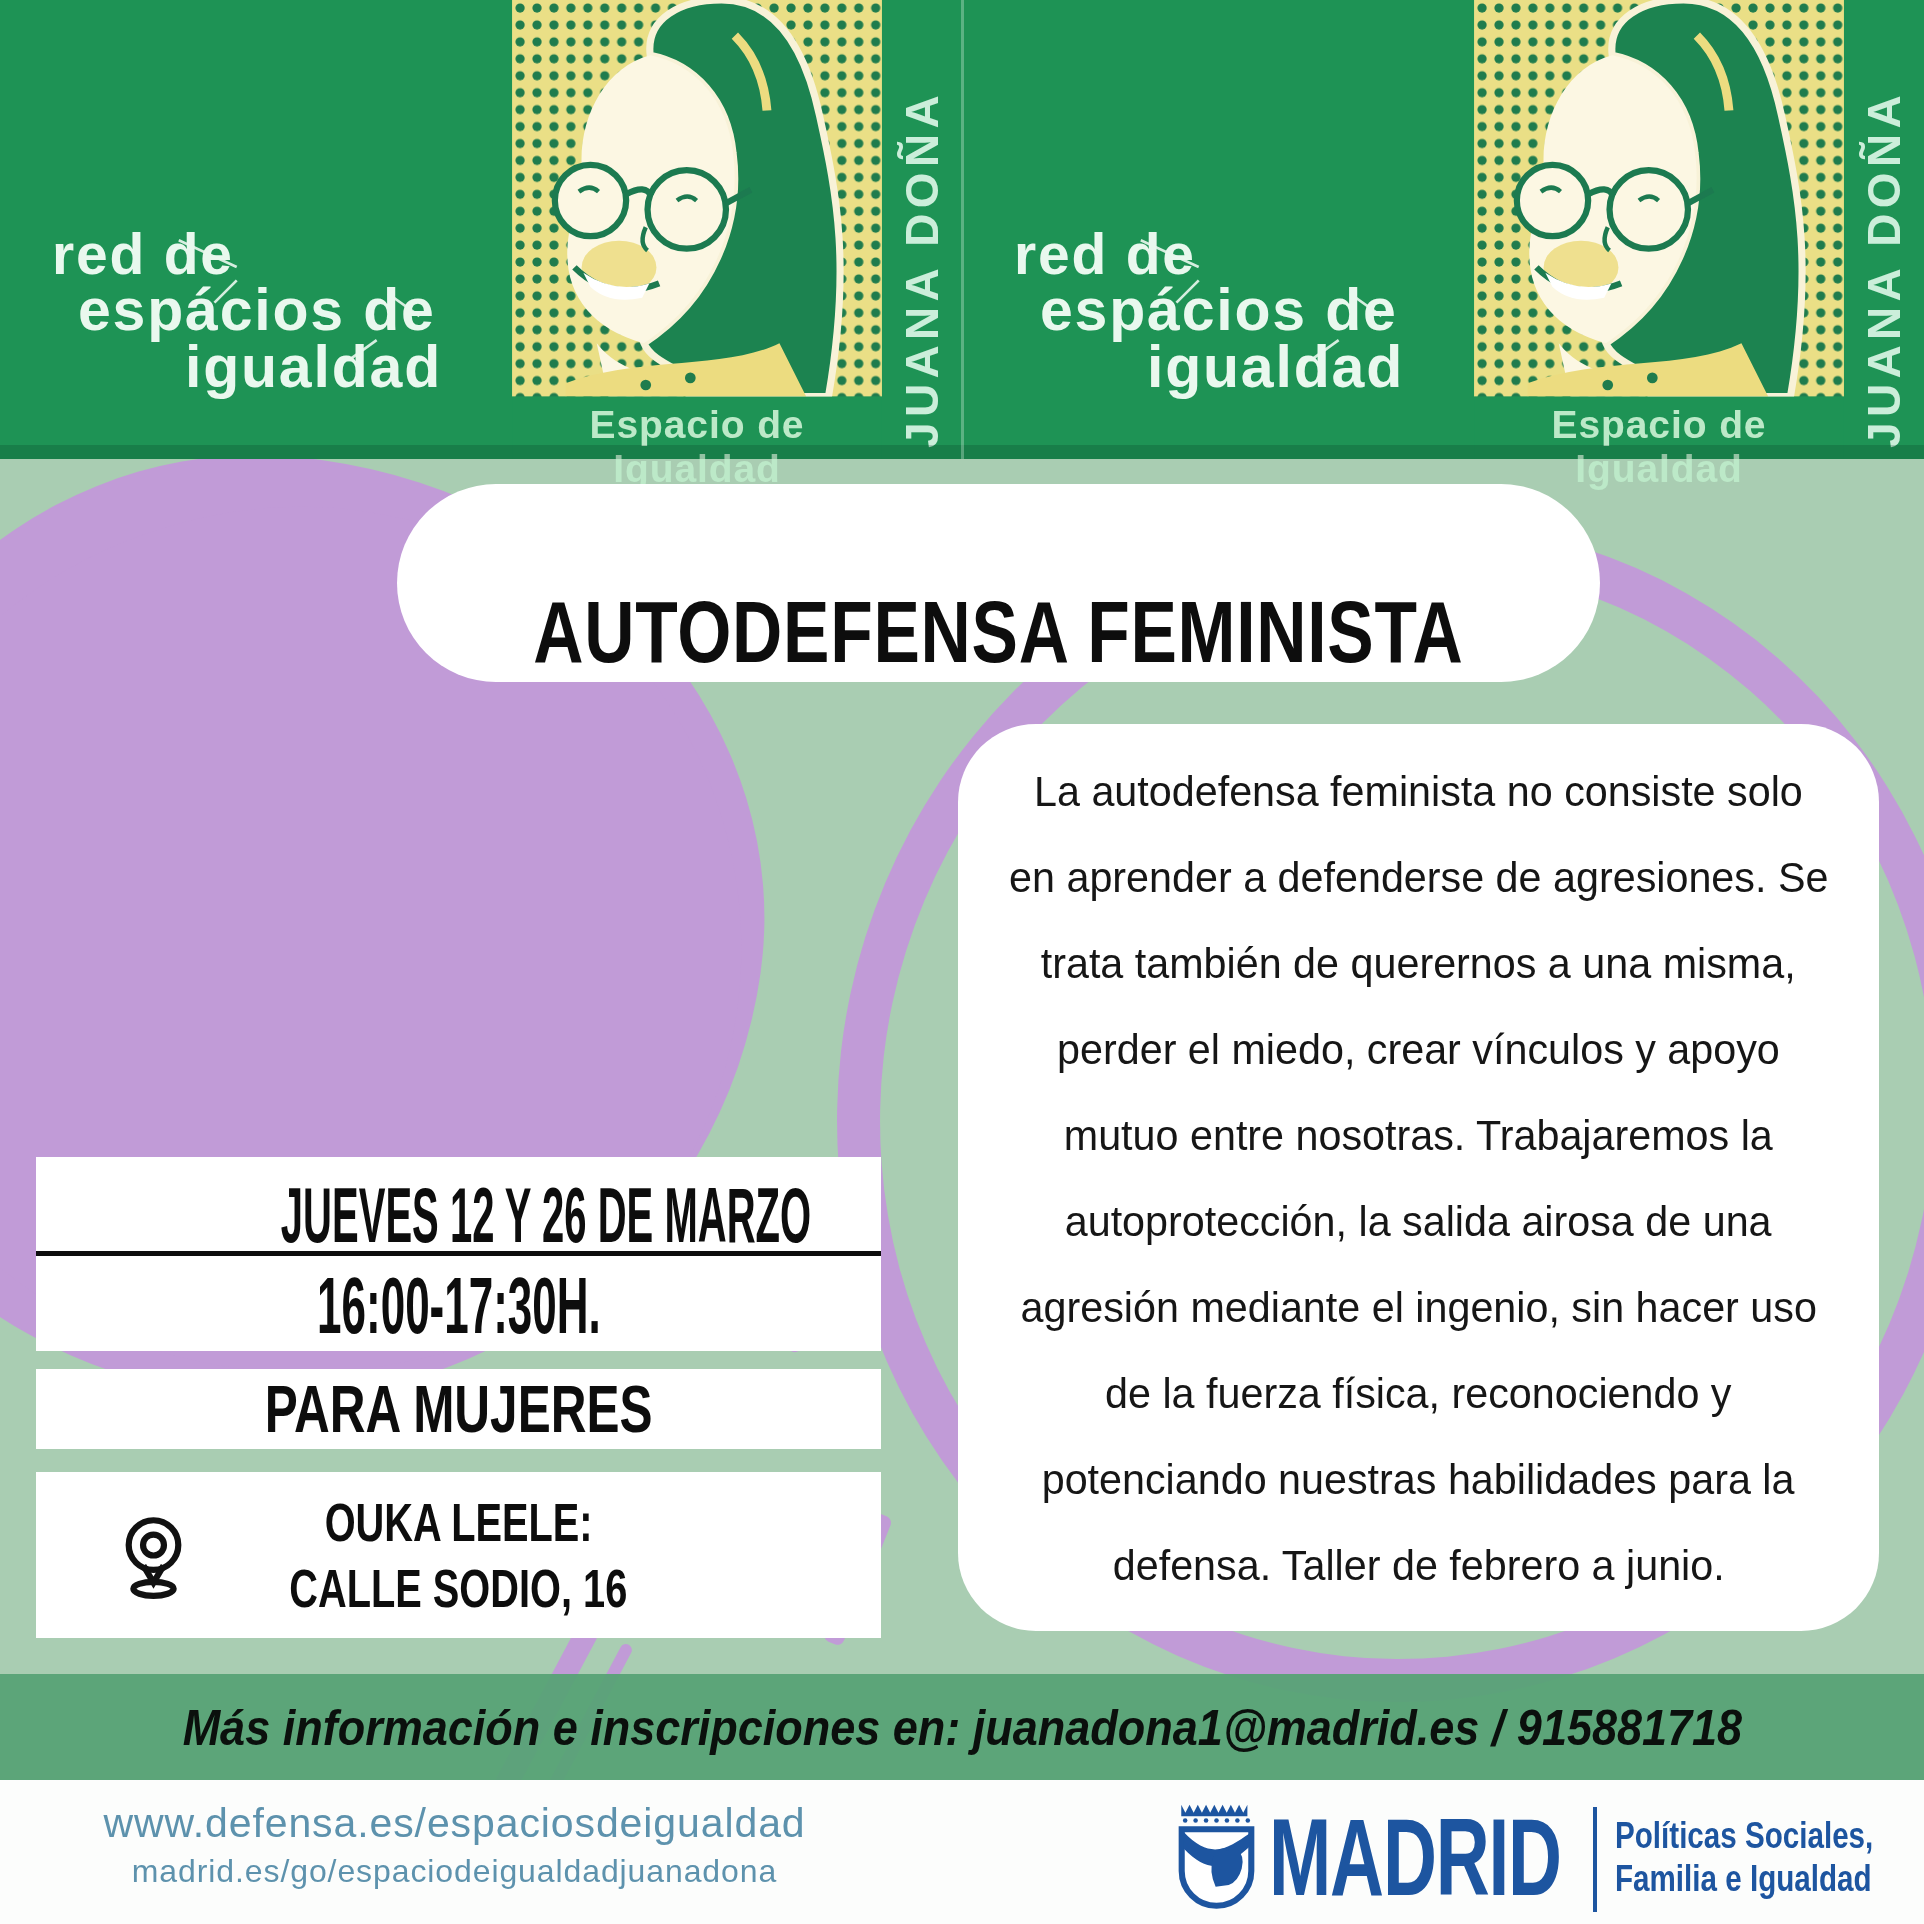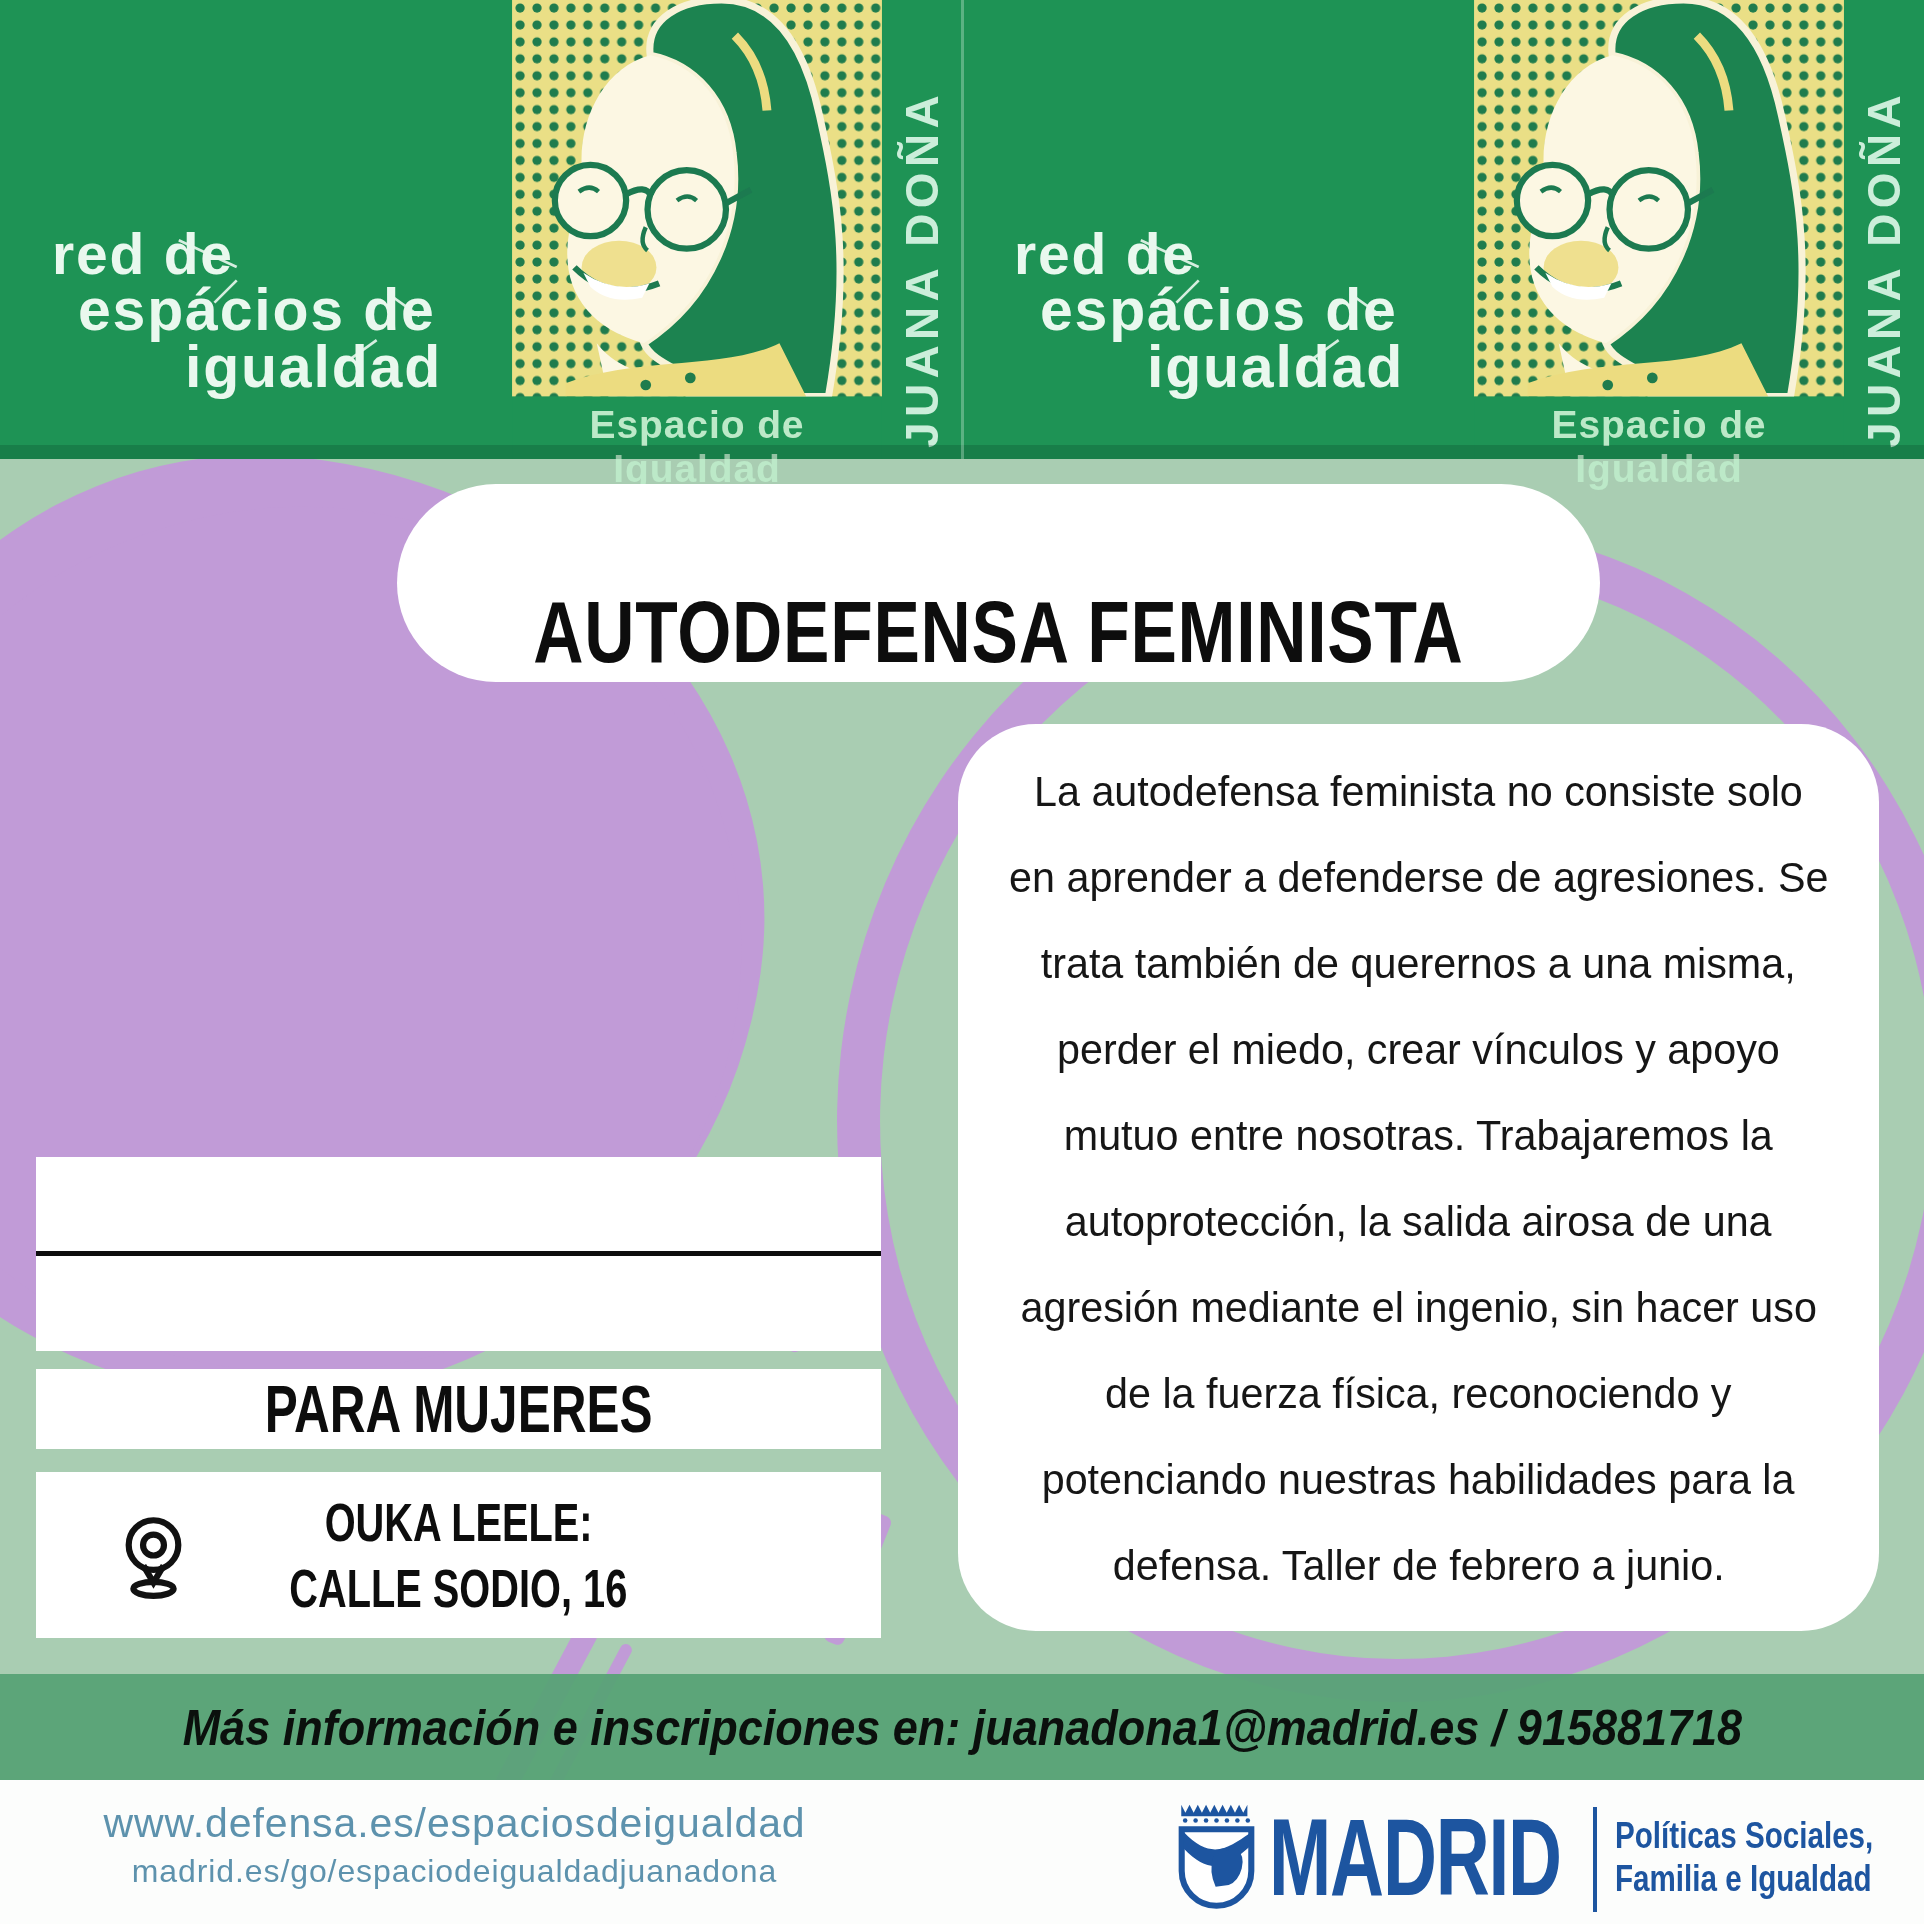--- a/index.html
+++ b/index.html
@@ -197,21 +197,23 @@
         <div class="ln"><span>mutuo entre nosotras. Trabajaremos la</span></div>
         <div class="ln"><span>autoprotección, la salida airosa de una</span></div>
         <div class="ln"><span>agresión mediante el ingenio, sin hacer uso</span></div>
         <div class="ln"><span>de la fuerza física, reconociendo y</span></div>
         <div class="ln"><span>potenciando nuestras habilidades para la</span></div>
         <div class="ln"><span>defensa. Taller de febrero a junio.</span></div>
       </div>
   </div>
 
   <div class="card b1">
+    <div class="bl b1-l1 heavy"><span class="sx" style="--s:.52">JUEVES 12 Y 26 DE MARZO</span></div>
     <div class="b1-div"></div>
+    <div class="bl b1-l2 heavy"><span class="sx" style="--s:.55">16:00-17:30H.</span></div>
   </div>
 
   <div class="card b2">
     <div class="b2-t heavy"><span class="sx" style="--s:.75">PARA MUJERES</span></div>
   </div>
 
   <div class="card b3">
     <svg class="pin" viewBox="0 0 24 24">
       <g fill="none" stroke="#111" stroke-width="1.6">
         <circle cx="12" cy="9.3" r="6.4"></circle>

